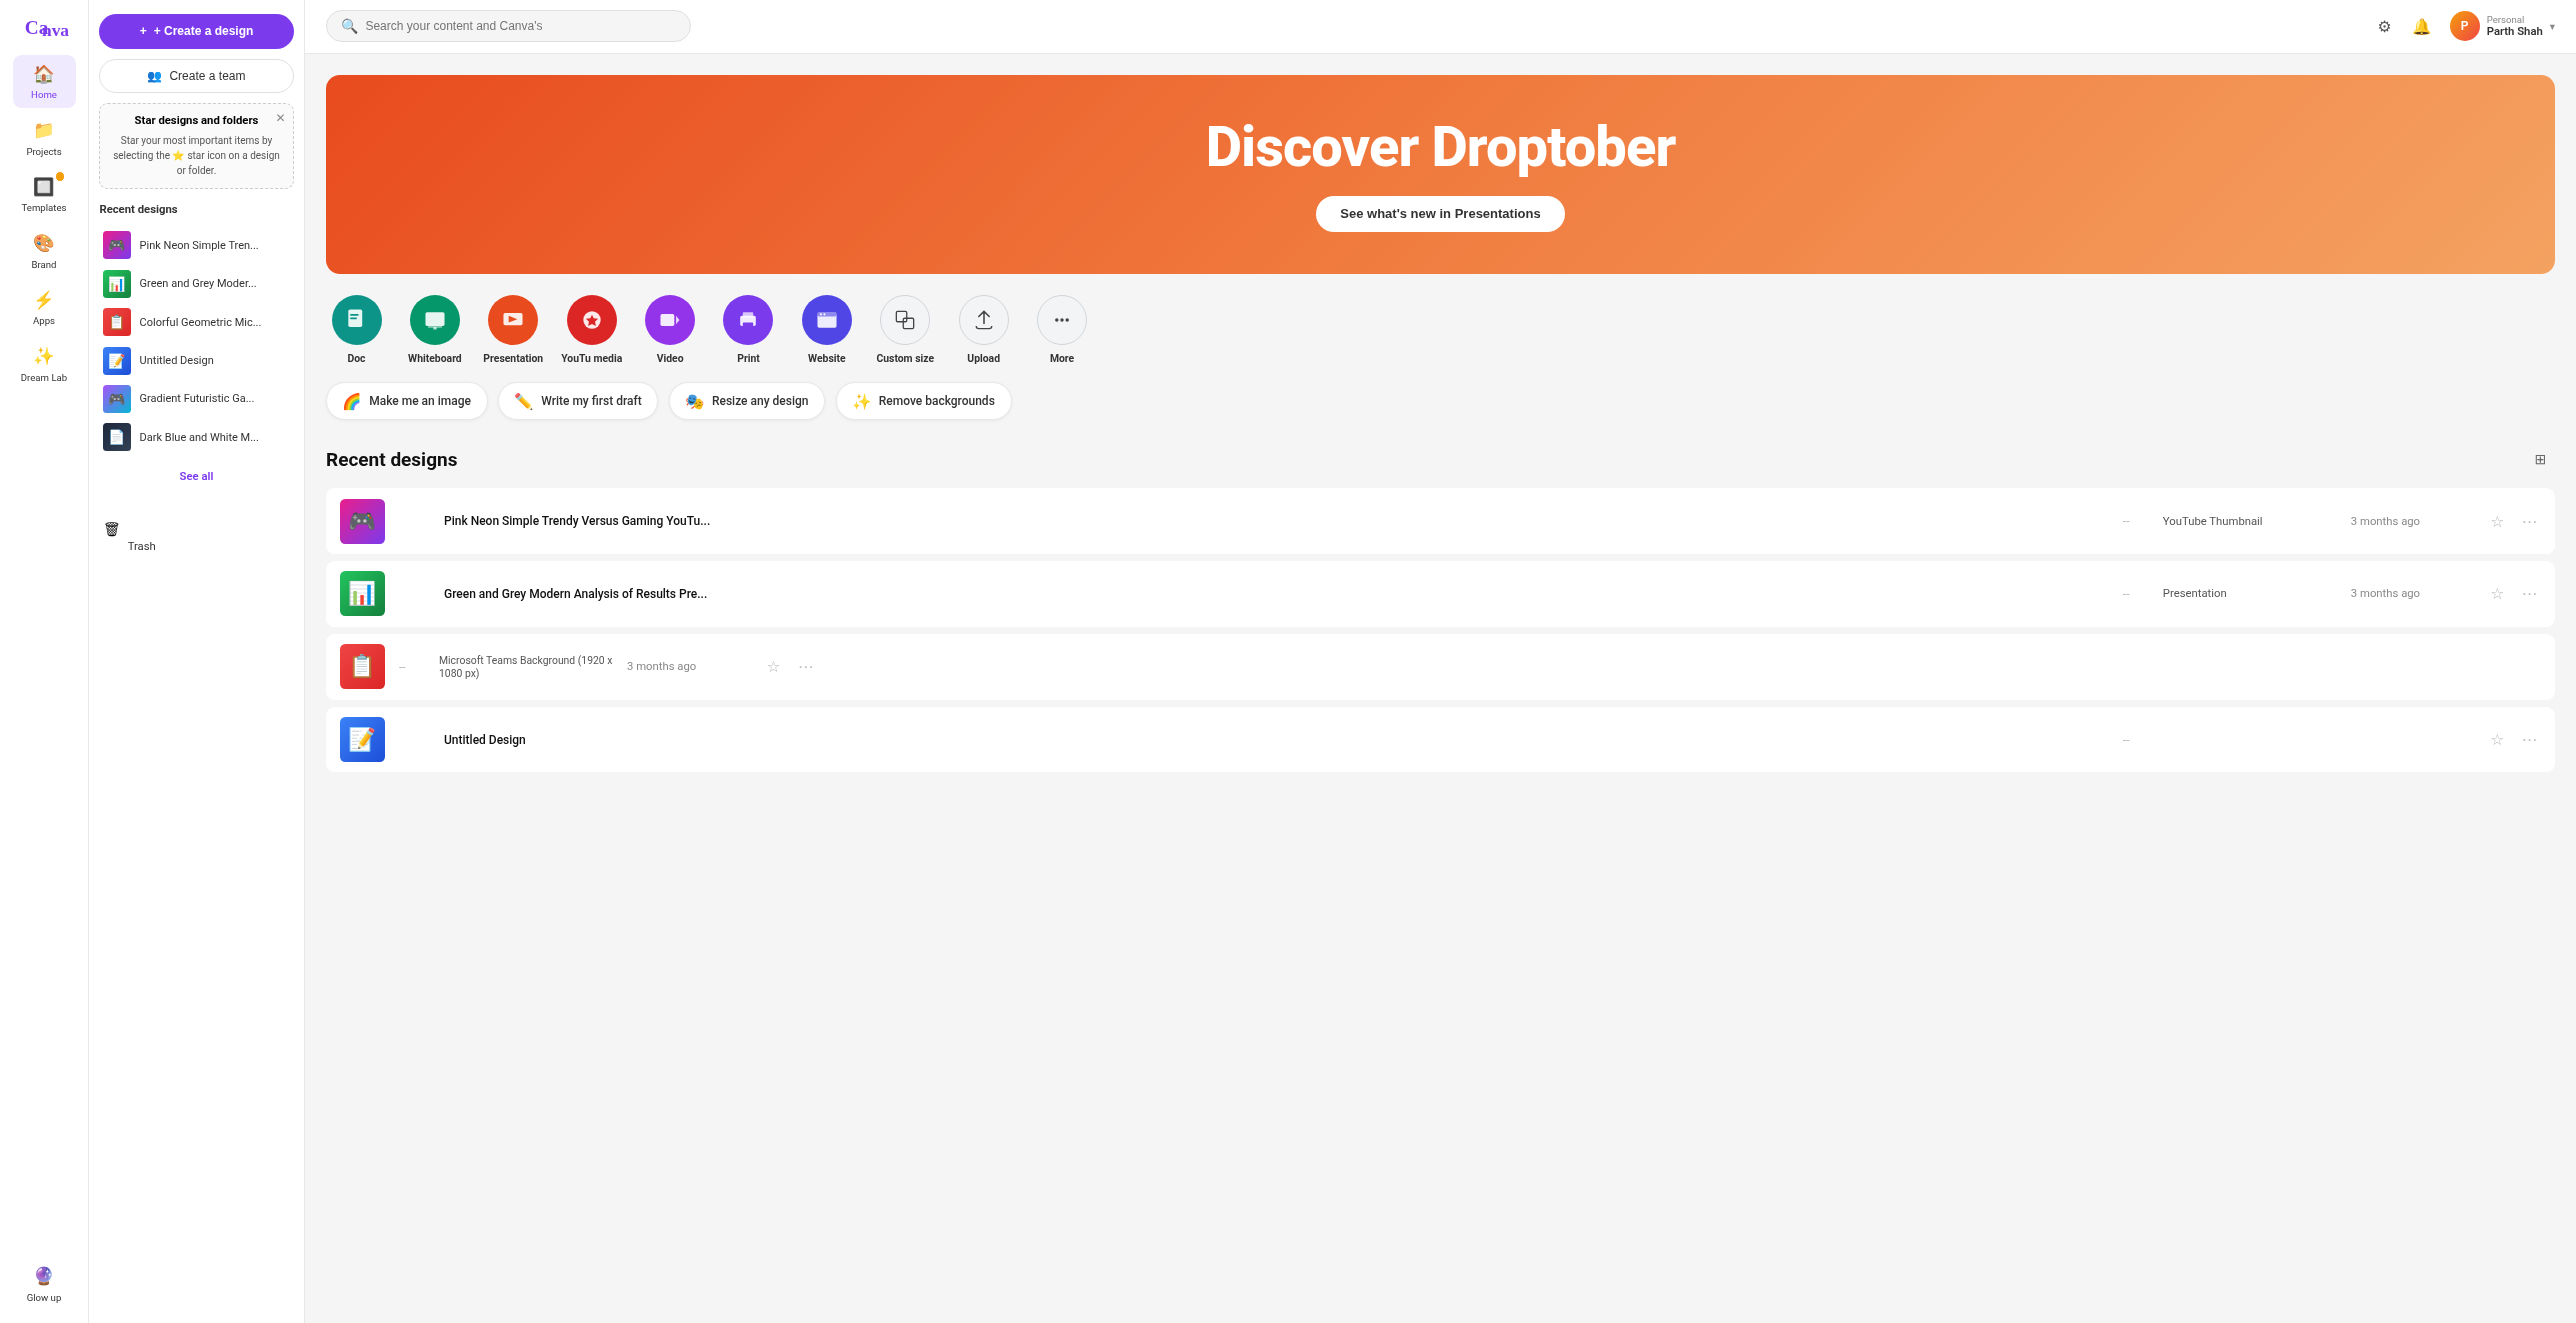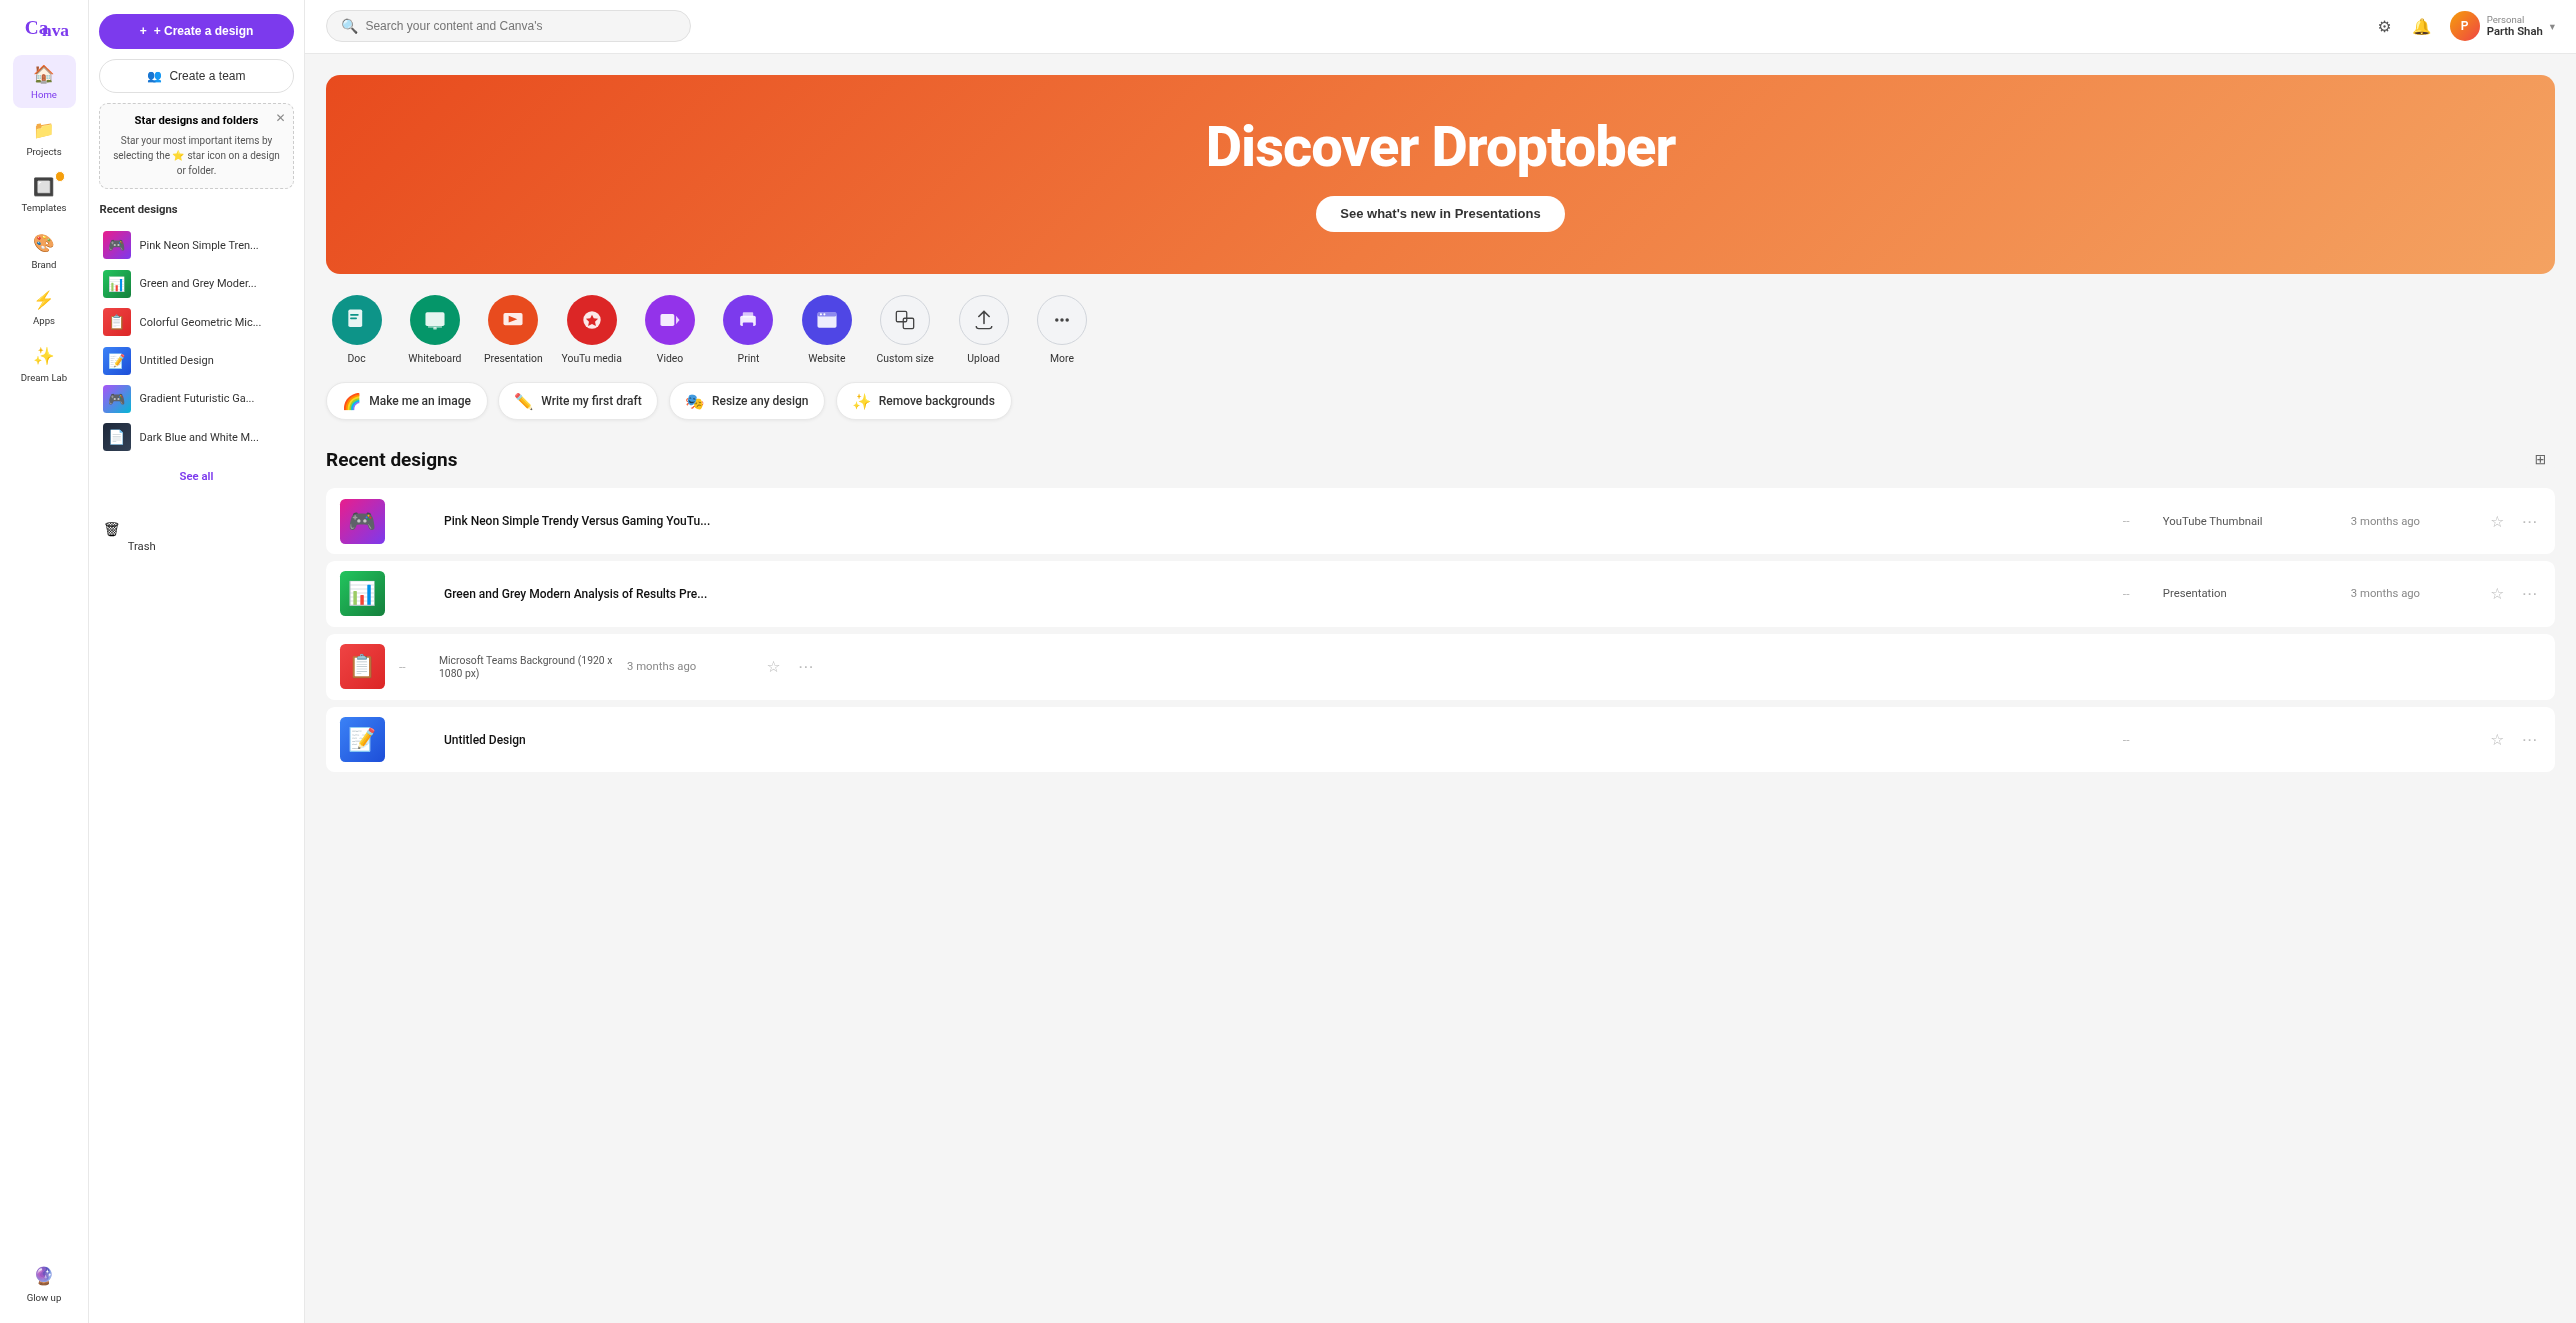--- a/index.html
+++ b/index.html
@@ -318,21 +318,21 @@
       display: flex;
       align-items: center;
       justify-content: center;
       font-size: 22.6px;
       transition: transform 0.15s;
     }
     .dt-label {
       font-size: 10.4px;
       color: #333;
       text-align: right;
-      font-weight: 400;
+      font-weight: 700;
     }
 
     
     .ai-row {
       display: flex;
       align-items: center;
       gap: 10.4px;
       padding: 17.4px 21px 0;
       flex-wrap: wrap;
     }

